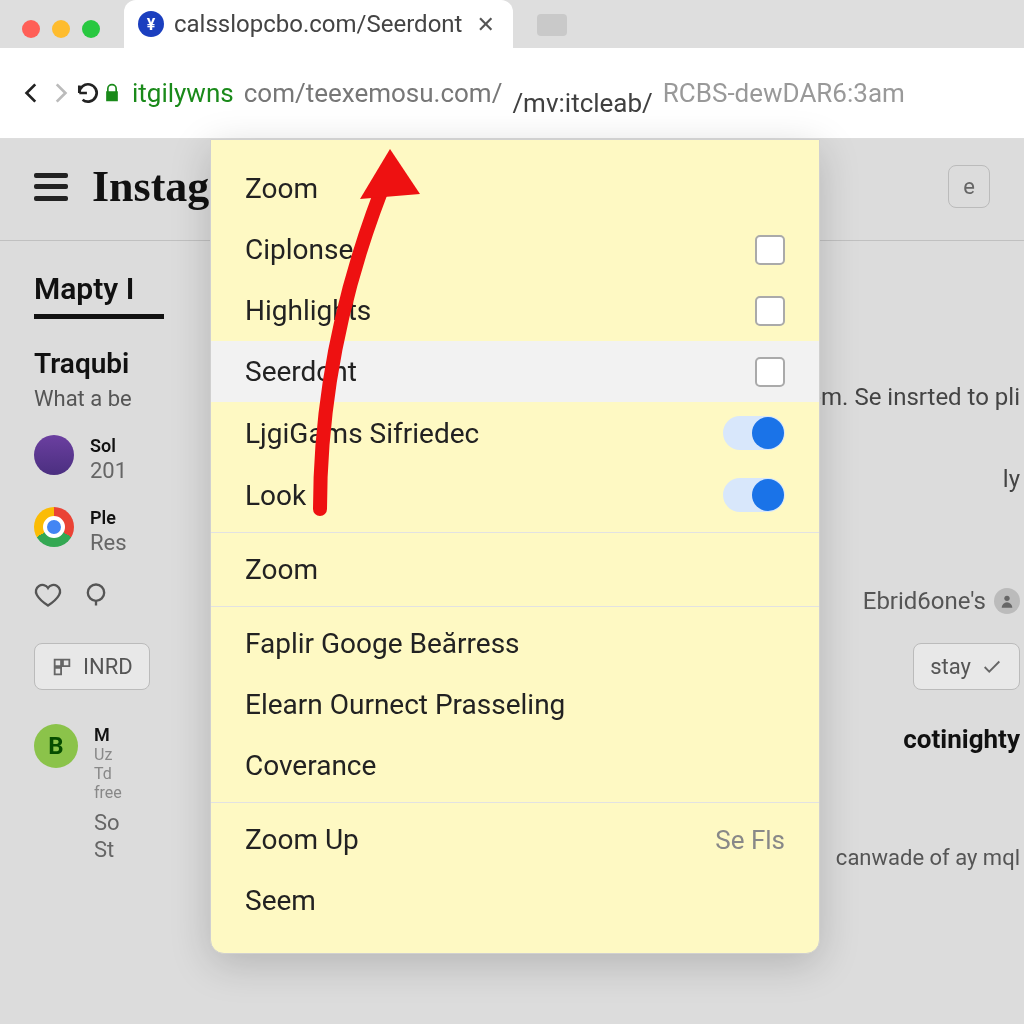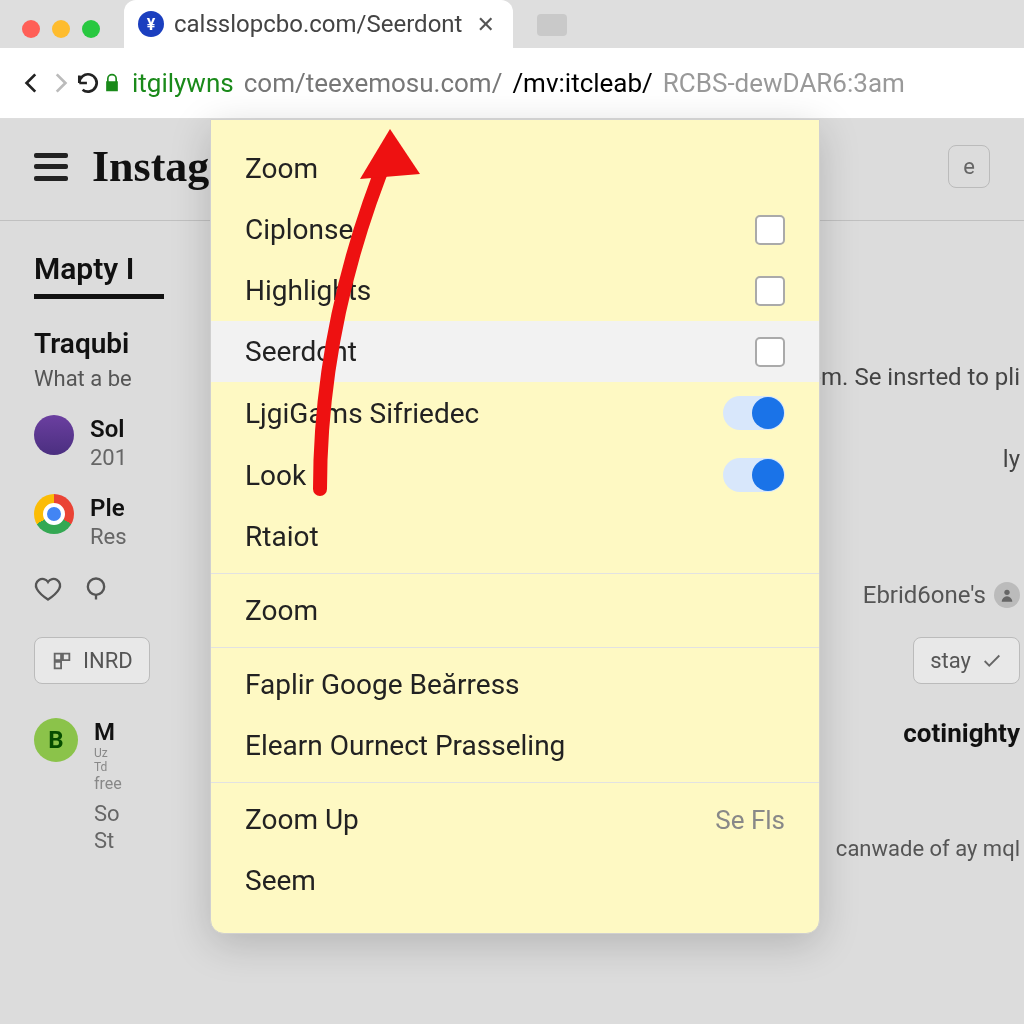--- a/index.html
+++ b/index.html
@@ -13,51 +13,51 @@
 .tab .favicon{ width:26px;height:26px;border-radius:50%;background:#1b3fbf;color:#fff;display:flex;align-items:center;justify-content:center;font-size:16px;font-weight:bold;}
 .tab .title{ white-space:nowrap; overflow:hidden; text-overflow:ellipsis; }
 .tab .close{ font-size:22px; color:#555; padding:0 4px; }
 .extra-tab{ width:30px;height:22px;background:#c9c9c9;border-radius:4px; margin-left:24px; margin-bottom:12px;}
 .toolbar{ display:flex; align-items:center; gap:0; background:#fff; padding:14px 18px; border-bottom:1px solid #ddd; }
 .nav-btn{ width:28px; height:28px; display:flex;align-items:center;justify-content:center; color:#222; }
 .nav-btn.disabled{ color:#bbb; }
 .nav-btn svg{ width:26px;height:26px; }
 .address{ flex:1; display:flex; align-items:center; gap:10px; font-size:26px; padding:6px 0; overflow:hidden; white-space:nowrap; }
 .lock{ width:20px;height:22px; }
-.addr-seg1{ color:#1a8a1a; } .addr-seg2{ color:#777; } .addr-seg3{ color:#000000; } .addr-seg4{ color:#999; }
+.addr-seg1{ color:#1a8a1a; } .addr-seg2{ color:#777; } .addr-seg3{ color:#404040;margin-top:20px; } .addr-seg4{ color:#999; }
 
 .page { position:relative; background:#dcdcdc; height:calc(1024px - 48px - 68px); filter:none; }
 .page-inner { padding:22px 34px; color:#333; }
 .pg-header{ display:flex; align-items:center; gap:24px; }
 .hamburger{ width:34px;height:28px; display:flex;flex-direction:column;justify-content:space-between; }
 .hamburger span{ height:5px;background:#222;border-radius:2px;}
 .brand{ font-family:'Brush Script MT','Segoe Script',cursive; font-size:44px; font-weight:600; color:#111;}
 .pg-right-pill{ margin-left:auto; border:1px solid #bbb; border-radius:8px; padding:8px 14px; color:#666; font-size:22px;}
 .divider-line{ height:1px; background:#c0c0c0; margin:28px -34px 0; }
 .section-label{ font-size:30px; font-weight:600; margin-top:30px; color:#111; }
 .section-underline{ width:130px;height:5px;background:#111;margin-top:8px;}
 .heading2{ font-size:28px; font-weight:600; margin-top:28px; color:#111;}
 .sub{ font-size:22px; color:#555; margin-top:6px;}
 .row{ display:flex; align-items:flex-start; gap:16px; margin-top:24px; }
 .avatar{ width:40px;height:40px;border-radius:50%; flex:none; }
 .av1{ background:linear-gradient(#6b3fa0,#4b2f80); }
 .av-chrome{ background:conic-gradient(#ea4335 0 120deg,#34a853 120deg 240deg,#fbbc05 240deg 360deg); position:relative;}
 .av-chrome::after{content:"";position:absolute;inset:9px;border-radius:50%;background:#4285f4;border:4px solid #fff;}
-.post-title{ font-size:24px;font-weight:600;color:#111;}
+.post-title{ font-size:18px;font-weight:600;color:#111;}
 .post-sub{ font-size:22px;color:#666;margin-top:2px;}
 .actions{ display:flex; gap:20px; margin-top:26px; color:#555; }
 .actions svg{width:28px;height:28px;}
 .chip-row{ display:flex; gap:18px; margin-top:30px; align-items:center;}
 .chip{ border:1px solid #bbb; border-radius:8px; padding:10px 16px; display:flex; align-items:center; gap:10px; font-size:22px; color:#555; background:#e8e8e8;}
 .chip svg{width:22px;height:22px;}
 .far-right{ margin-left:auto; }
 .user-badge{ width:26px;height:26px;border-radius:50%;background:#bbb;display:inline-flex;align-items:center;justify-content:center;margin-left:8px;}
 .post2{ margin-top:34px; display:flex; gap:16px; }
 .av-g{ width:44px;height:44px;border-radius:50%;background:#8bc34a;color:#064d00;display:flex;align-items:center;justify-content:center;font-size:24px;font-weight:bold;}
-.small-gray{ font-size:12px;color:#888; }
+.small-gray{ font-size:16px;color:#888; }
 .tag-right{ font-size:26px; font-weight:700; color:#111;}
 
 .menu{ position:absolute; top:0; left:210px; width:610px; background:#fef9c3; border:1px solid #d0d0d0; border-radius:0 0 14px 14px; box-shadow:0 10px 40px rgba(0,0,0,.18); padding:18px 0 22px; z-index:50; }
 .menu-item{ display:flex; align-items:center; justify-content:space-between; padding:14px 34px; font-size:28px; color:#222; }
 .menu-item.hover{ background:#f2f2f2; }
 .menu-sep{ height:1px; background:#e2e2e2; margin:6px 0; }
 .checkbox{ width:30px;height:30px;border:2px solid #aaa;border-radius:5px;background:#fff;}
 .toggle{ width:62px;height:34px;border-radius:18px;background:#d8e7fb;position:relative;}
 .toggle .knob{ position:absolute; top:1px; right:1px; width:32px;height:32px;border-radius:50%;background:#1a73e8;}
 .menu-right-text{ font-size:26px; color:#888; }
@@ -220,33 +220,33 @@
         <span class="toggle">
           <span class="knob"></span>
         </span>
       </div>
       <div class="menu-item">
         <span>Look</span>
         <span class="toggle">
           <span class="knob"></span>
         </span>
       </div>
-      <div class="menu-item">
-        <span>Rtaiot</span>
-      </div>
       <div class="menu-sep"></div>
       <div class="menu-item">
         <span>Zoom</span>
       </div>
       <div class="menu-sep"></div>
       <div class="menu-item">
         <span>Faplir Googe Beărress</span>
       </div>
       <div class="menu-item">
         <span>Elearn Ournect Prasseling</span>
+      </div>
+      <div class="menu-item">
+        <span>Coverance</span>
       </div>
       <div class="menu-sep"></div>
       <div class="menu-item">
         <span>Zoom Up</span>
         <span class="menu-right-text">Se Fls</span>
       </div>
       <div class="menu-item">
         <span>Seem</span>
       </div>
     </div>

